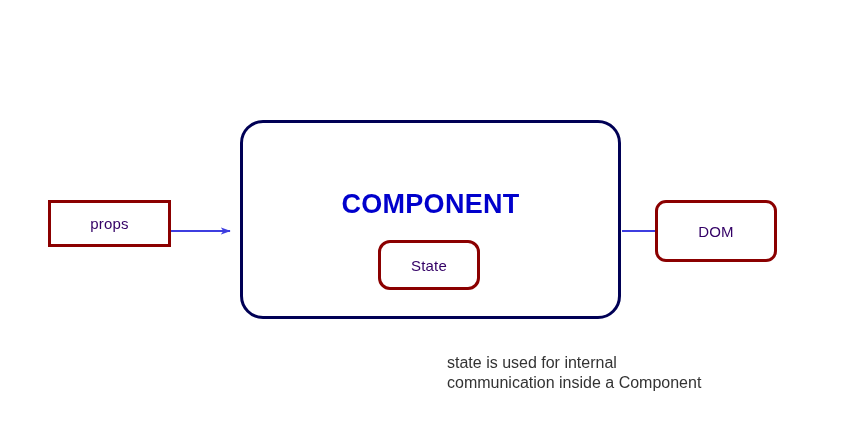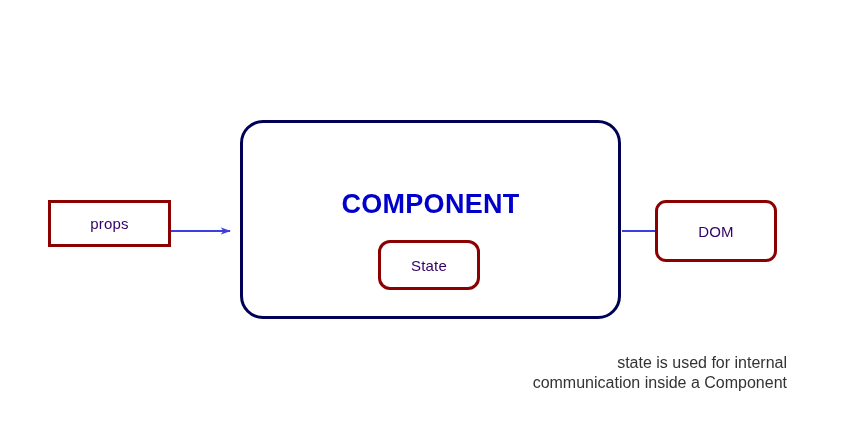--- a/index.html
+++ b/index.html
@@ -124,21 +124,21 @@
 
   
   #caption {
     position: absolute;
     left: 447px;
     top: 353px;
     width: 340px;
     color: #333333;
     font-size: 16px;
     line-height: 20px;
-    text-align: right;
+    text-align: left;
     white-space: pre-line;
   }
 </style>
 </head>
 <body>
 
 <div id="canvas">
 
   <div class="node" id="props-node">
     <span class="node-label">props</span>

